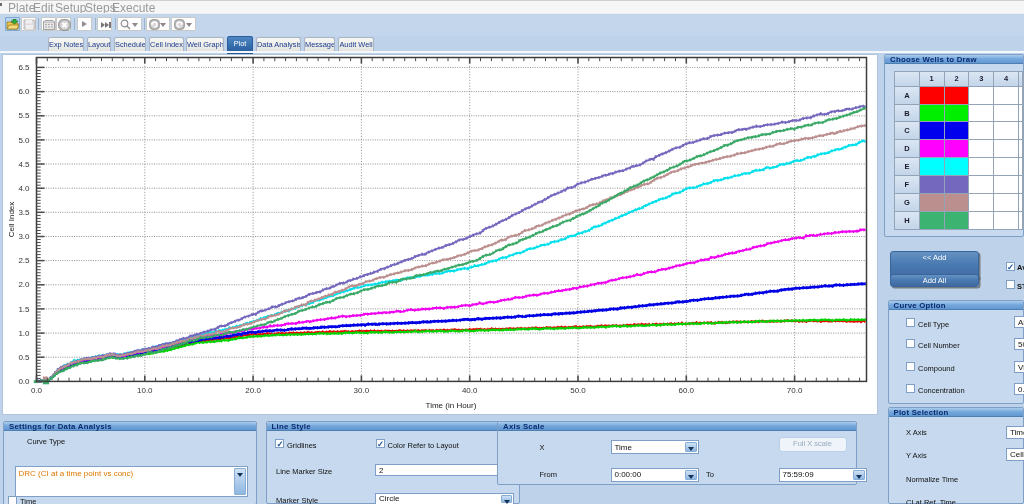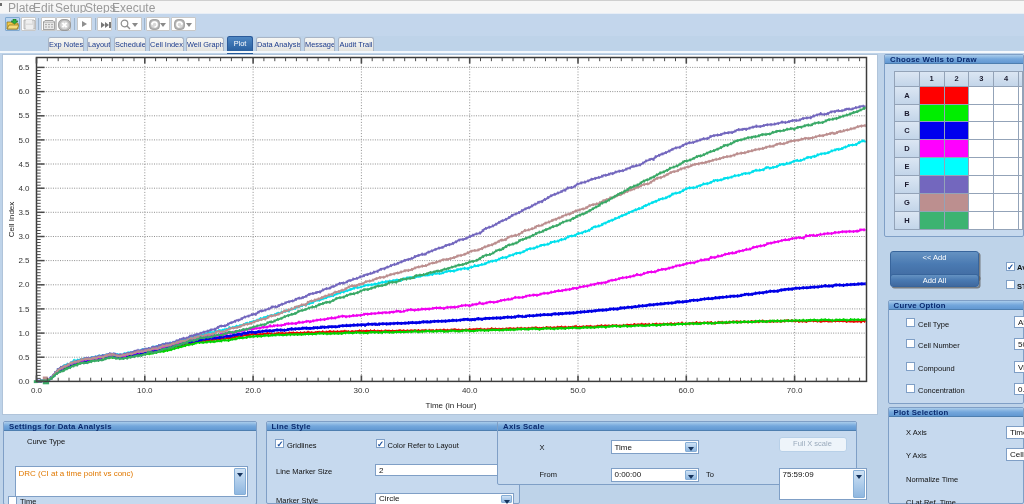--- a/index.html
+++ b/index.html
@@ -139,21 +139,21 @@
 
 <div id="tabs" class="abs">
   <div class="tab" style="left:2px;width:36px;">Exp Notes</div>
   <div class="tab" style="left:41px;width:24px;">Layout</div>
   <div class="tab" style="left:68px;width:32px;">Schedule</div>
   <div class="tab" style="left:103px;width:35px;">Cell Index</div>
   <div class="tab" style="left:140px;width:38px;">Well Graph</div>
   <div class="tab active" style="left:181px;width:26px;">Plot</div>
   <div class="tab" style="left:210px;width:45px;">Data Analysis</div>
   <div class="tab" style="left:258px;width:31px;">Message</div>
-  <div class="tab" style="left:292px;width:36px;">Audit Trail</div>
+  <div class="tab" style="left:292px;width:36px;">Audit Well</div>
 </div>
 <div id="tabline" class="abs"></div>
 
 <div id="chartbg" class="abs"></div>
 <svg width="890" height="362" viewBox="0 53 890 362" style="position:absolute;left:0;top:53px;" font-family="Liberation Sans, sans-serif">
 <rect x="36.5" y="57.5" width="830.0" height="323.9" fill="#ffffff" stroke="none"></rect>
 <line x1="36.5" y1="357.2" x2="866.5" y2="357.2" stroke="#8f8f8f" stroke-width="1" stroke-dasharray="1 1.35"></line>
 <line x1="36.5" y1="333.1" x2="866.5" y2="333.1" stroke="#8f8f8f" stroke-width="1" stroke-dasharray="1 1.35"></line>
 <line x1="36.5" y1="308.9" x2="866.5" y2="308.9" stroke="#8f8f8f" stroke-width="1" stroke-dasharray="1 1.35"></line>
 <line x1="36.5" y1="284.8" x2="866.5" y2="284.8" stroke="#8f8f8f" stroke-width="1" stroke-dasharray="1 1.35"></line>
@@ -628,16 +628,16 @@
   <span class="txt">Time</span>
     <span class="btn"></span>
 </div>
 <div style="position:absolute;left:778.5px;top:437px;width:68px;height:14.5px;background:#eef4fa;border:1.5px solid #b8d0e8;border-radius:3px;color:#9aaabc;font-size:7.5px;text-align:center;line-height:12px;">Full X scale</div>
 <div class="lbl" style="left:539.5px;top:470px;">From</div>
 <div class="combo" style="left:610.5px;top:467.5px;width:88px;height:14px;">
   <span class="txt">0:00:00</span>
     <span class="btn"></span>
 </div>
 <div class="lbl" style="left:706px;top:470px;">To</div>
-<div class="combo" style="left:778.5px;top:467.5px;width:88px;height:32px;">
+<div class="combo" style="left:778.5px;top:467.5px;width:88px;height:14px;">
   <span class="txt">75:59:09</span>
     <span class="btn"></span>
 </div>
 
 </body></html>

